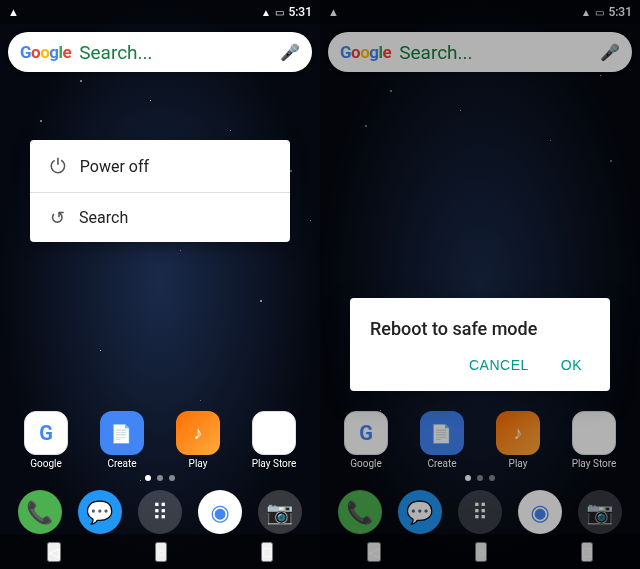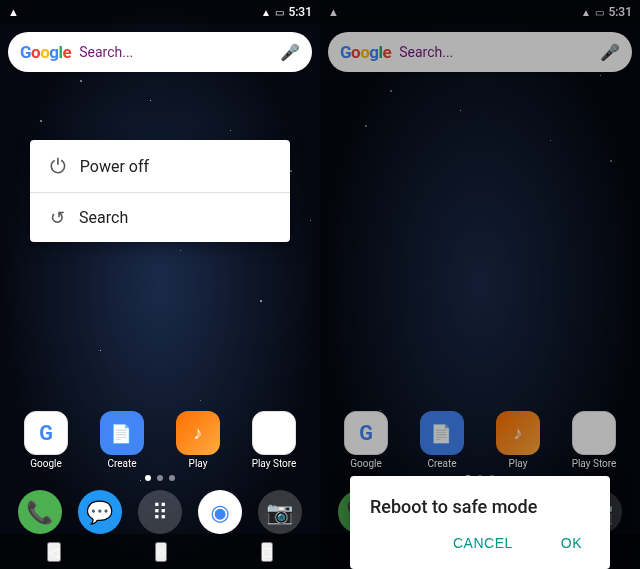--- a/index.html
+++ b/index.html
@@ -79,22 +79,22 @@
       margin-right: 8px;
       letter-spacing: -0.5px;
     }
     .g-blue { color: #4285f4; }
     .g-red { color: #ea4335; }
     .g-yellow { color: #fbbc05; }
     .g-green { color: #34a853; }
 
     .search-text {
       flex: 1;
-      color: #701a75;
-      font-size: 14px;
+      color: #15803d;
+      font-size: 19px;
     }
 
     .mic-icon {
       color: #4285f4;
       font-size: 16px;
     }
 
     
     .stars {
       position: absolute;
@@ -250,21 +250,21 @@
     }
 
     
     
     .dialog-overlay {
       position: absolute;
       inset: 0;
       z-index: 20;
       background: rgba(0,0,0,0.3);
       display: flex;
-      align-items: flex-end;
+      align-items: center;
       justify-content: center;
       padding-top: 120px;
     }
 
     .dialog {
       background: white;
       border-radius: 4px;
       width: 260px;
       box-shadow: 0 8px 24px rgba(0,0,0,0.4);
       padding: 20px 20px 12px 20px;
@@ -280,21 +280,21 @@
     .dialog-message {
       font-size: 13px;
       color: #616161;
       line-height: 1.5;
       margin-bottom: 16px;
     }
 
     .dialog-buttons {
       display: flex;
       justify-content: flex-end;
-      gap: 32px;
+      gap: 16px;
     }
 
     .dialog-btn {
       font-size: 14px;
       font-weight: 500;
       text-transform: uppercase;
       letter-spacing: 0.5px;
       padding: 6px 8px;
       cursor: pointer;
       color: #009688;

